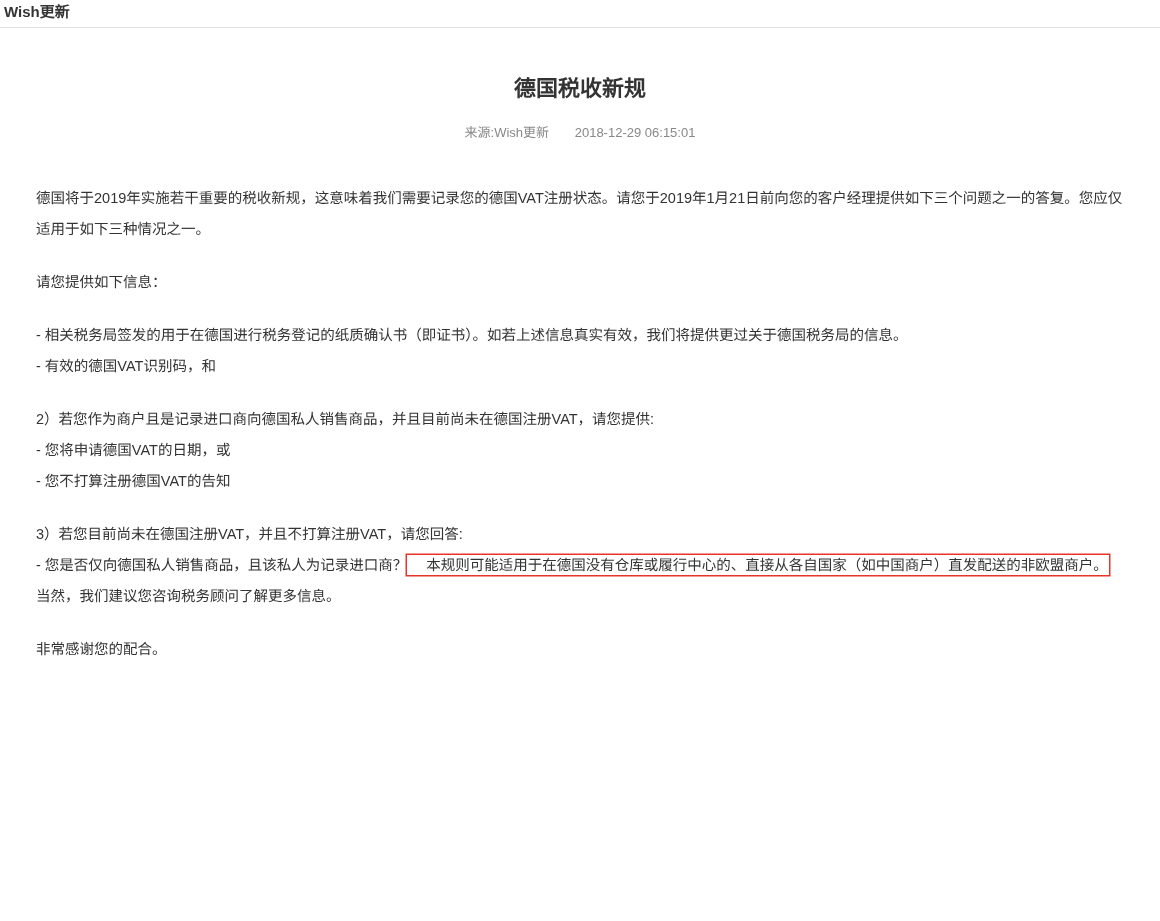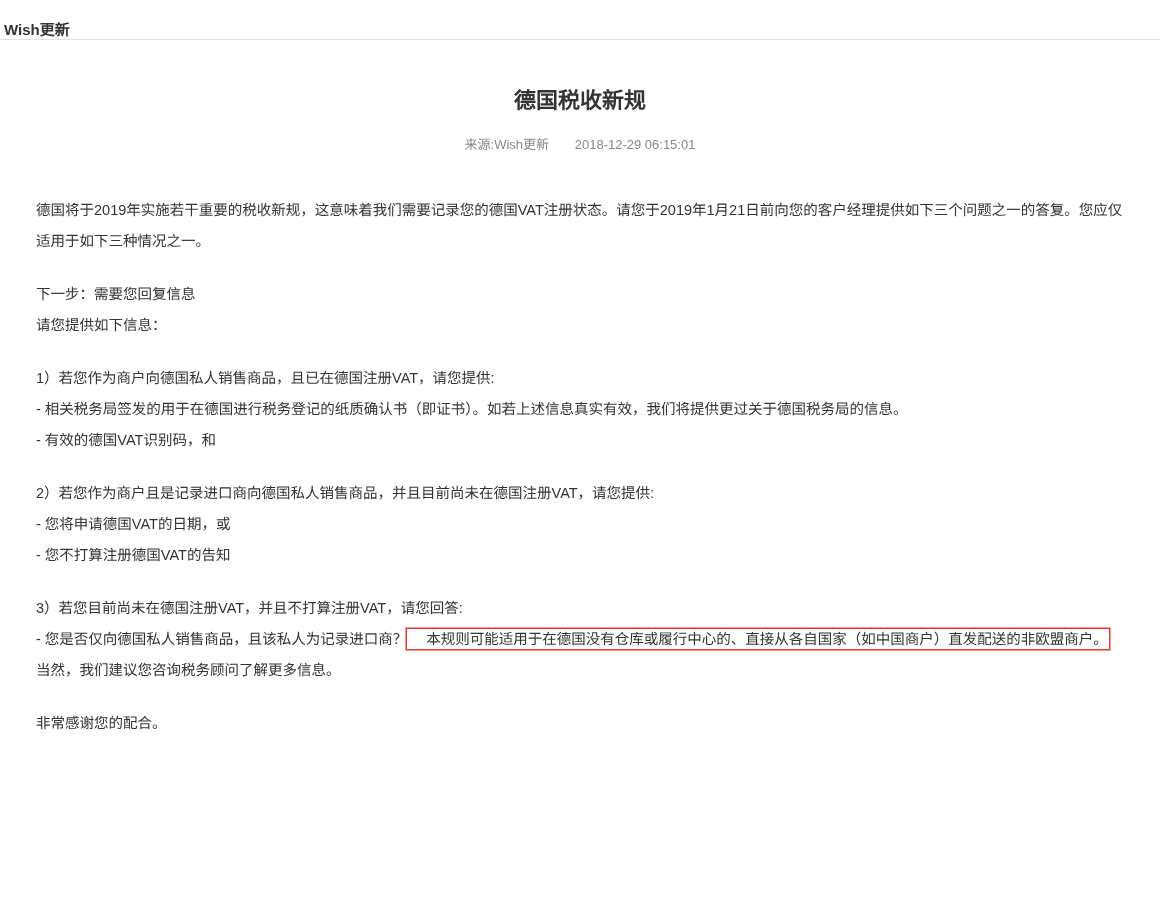--- a/index.html
+++ b/index.html
@@ -15,24 +15,24 @@
     overflow: hidden;
   }
   .page {
     position: relative;
     width: 1160px;
     height: 921px;
     background: #ffffff;
   }
   
   .topbar {
-    height: 40px;
+    height: 28px;
     border-bottom: 1px solid #e3e3e3;
     display: flex;
-    align-items: flex-end;
+    align-items: flex-start;
     padding-left: 4px;
     box-sizing: border-box;
   }
   .topbar-title {
     font-size: 15px;
     font-weight: bold;
     color: #333333;
     letter-spacing: 0px;
   }
   
@@ -98,26 +98,24 @@
     <div class="article-meta">
       <span class="meta-source">来源:Wish更新</span>
       <span>2018-12-29 06:15:01</span>
     </div>
 
     <div class="article-body">
 
       <p class="para">德国将于2019年实施若干重要的税收新规，这意味着我们需要记录您的德国VAT注册状态。请您于2019年1月21日前向您的客户经理提供如下三个问题之一的答复。您应仅适用于如下三种情况之一。</p>
 
       <p class="para">
-        <span class="para-line">下一步：需要您回复信息</span>
         <span class="para-line">请您提供如下信息：</span>
       </p>
 
       <p class="para">
-        <span class="para-line">1）若您作为商户向德国私人销售商品，且已在德国注册VAT，请您提供:</span>
         <span class="para-line">- 相关税务局签发的用于在德国进行税务登记的纸质确认书（即证书）。如若上述信息真实有效，我们将提供更过关于德国税务局的信息。</span>
         <span class="para-line">- 有效的德国VAT识别码，和</span>
       </p>
 
       <p class="para">
         <span class="para-line">2）若您作为商户且是记录进口商向德国私人销售商品，并且目前尚未在德国注册VAT，请您提供:</span>
         <span class="para-line">- 您将申请德国VAT的日期，或</span>
         <span class="para-line">- 您不打算注册德国VAT的告知</span>
       </p>
 

